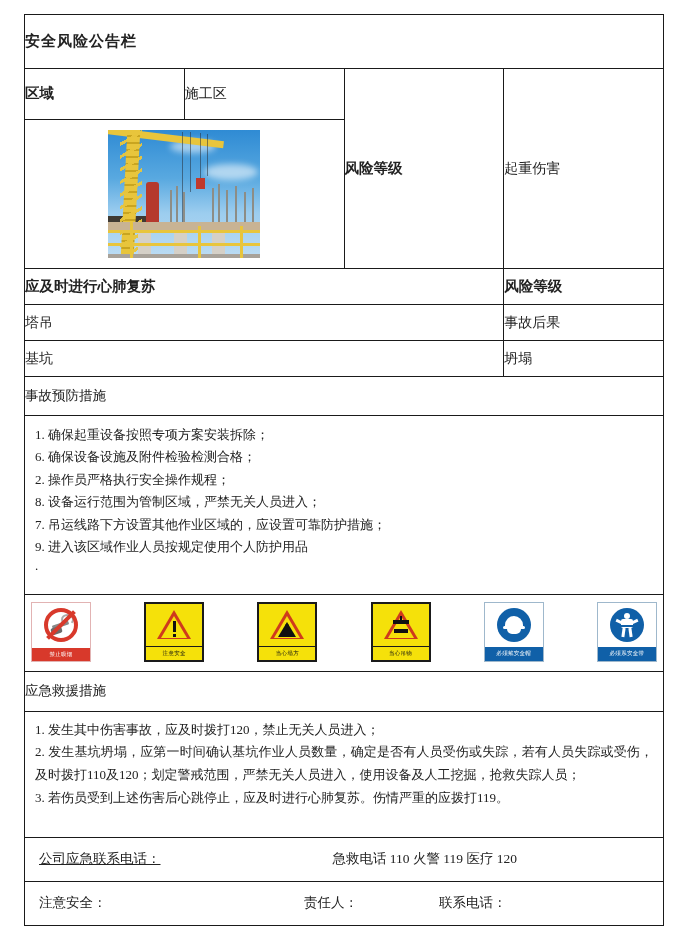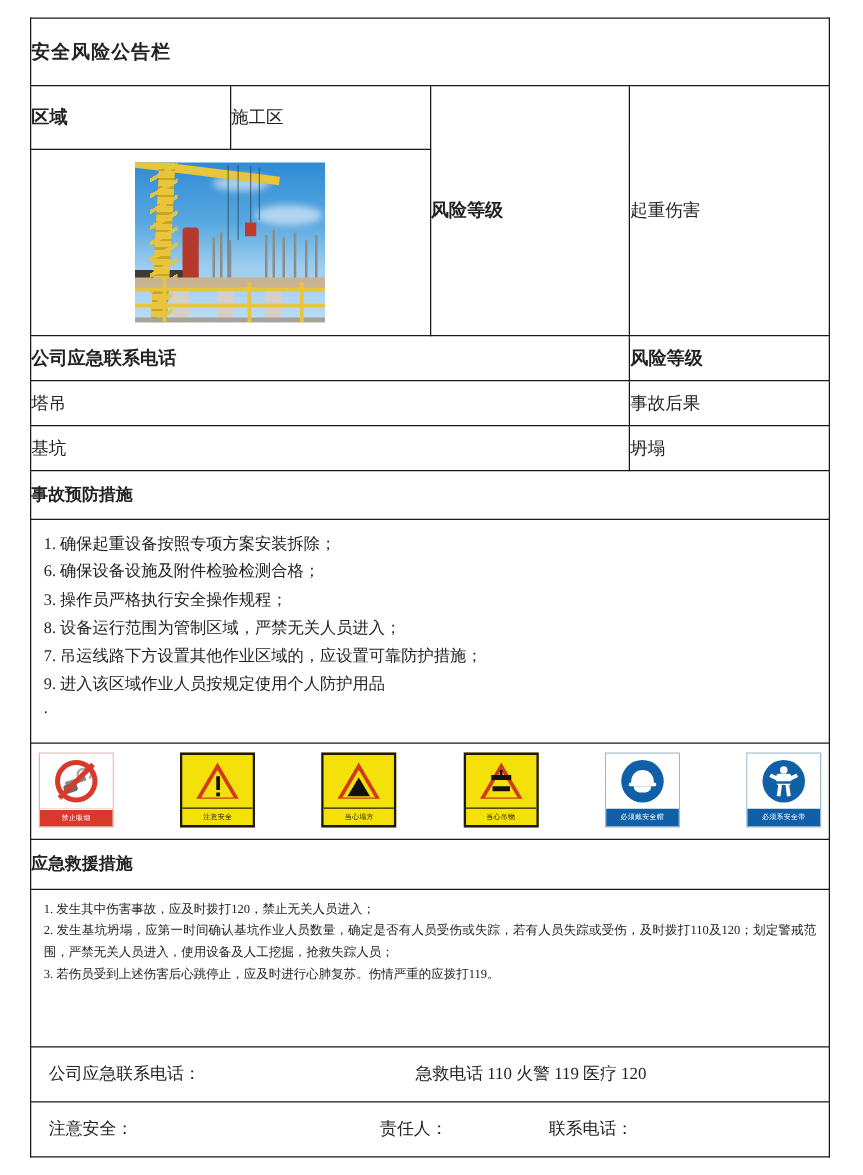--- a/index.html
+++ b/index.html
@@ -23,21 +23,21 @@
   }
   table.tbl td{
     border:1px solid #1a1a1a;
     vertical-align:middle;
     padding:0;
   }
   .ctr{text-align:left;}
   .t-title{font-size:15px;font-weight:bold;letter-spacing:1px;}
   .t-hdr{font-size:14.5px;font-weight:bold;}
   .t-cell{font-size:14px;}
-  .t-sub{font-size:13.5px;font-weight:bold;}
+  .t-sub{font-size:13.5px;font-weight:normal;}
 
   
   .photo-cell{padding:6px 0;}
   .photo{
     width:152px;height:128px;
     margin:0 auto;
     position:relative;
     overflow:hidden;
     background:linear-gradient(180deg,#2f8bd4 0%,#59a9e0 38%,#9ccdef 65%,#bcdcf3 100%);
   }
@@ -164,32 +164,32 @@
   .harness .torso{position:absolute;left:5px;top:6px;width:12px;height:9px;background:#fff;border-radius:2px;}
   .harness .belt{position:absolute;left:3px;top:12px;width:16px;height:2.5px;background:#1060a8;}
   .harness .legL{position:absolute;left:6px;top:15px;width:2.5px;height:9px;background:#fff;transform:rotate(8deg);}
   .harness .legR{position:absolute;left:13px;top:15px;width:2.5px;height:9px;background:#fff;transform:rotate(-8deg);}
   .harness .armL{position:absolute;left:0px;top:7px;width:6px;height:2.5px;background:#fff;transform:rotate(25deg);}
   .harness .armR{position:absolute;left:16px;top:7px;width:6px;height:2.5px;background:#fff;transform:rotate(-25deg);}
 
   
   .rescue{
     padding:7px 10px 7px 10px;
-    font-size:10px;
+    font-size:13px;
     line-height:1.75;
     text-align:justify;
   }
   .rescue div{text-indent:0;}
   .contact-row{
     font-size:13.5px;
     padding:0 14px;
     display:flex;
     align-items:center;
   }
-  .contact-row .lbl{flex:0 0 auto;}
+  .contact-row .lbl{flex:0 0 auto;text-decoration:underline;}
   .contact-row .val{margin-left:auto;margin-right:auto;padding-left:40px;}
   .resp-row{
     font-size:13.5px;
     padding:0 14px;
     display:flex;
     align-items:center;
   }
   .resp-row .c1{flex:0 0 265px;}
   .resp-row .c2{flex:0 0 135px;}
   .resp-row .c3{flex:0 0 auto;}
@@ -244,21 +244,21 @@
         <div class="ph-scaf" style="left:0;top:100px;width:152px;height:3px;"></div>
         <div class="ph-scaf" style="left:0;top:113px;width:152px;height:2.5px;"></div>
         <div class="ph-scaf" style="left:22px;top:92px;width:3px;height:36px;"></div>
         <div class="ph-scaf" style="left:90px;top:96px;width:2.5px;height:32px;"></div>
         <div class="ph-scaf" style="left:132px;top:96px;width:2.5px;height:32px;"></div>
       </div>
     </td>
   </tr>
 
   <tr>
-    <td class="ctr t-hdr" colspan="3" style="height:34px;">公司应急联系电话</td>
+    <td class="ctr t-hdr" colspan="3" style="height:34px;">应及时进行心肺复苏</td>
     <td class="ctr t-hdr">风险等级</td>
   </tr>
 
   <tr>
     <td class="ctr t-cell" colspan="3" style="height:34px;">塔吊</td>
     <td class="ctr t-cell">事故后果</td>
   </tr>
 
   <tr>
     <td class="ctr t-cell" colspan="3" style="height:34px;">基坑</td>
@@ -267,21 +267,21 @@
 
   <tr>
     <td class="ctr t-sub" colspan="4" style="height:37px;">事故预防措施</td>
   </tr>
 
   <tr>
     <td colspan="4" style="height:173px;vertical-align:top;">
       <div class="measures">
         <div>1. 确保起重设备按照专项方案安装拆除；</div>
         <div>6. 确保设备设施及附件检验检测合格；</div>
-        <div>3. 操作员严格执行安全操作规程；</div>
+        <div>2. 操作员严格执行安全操作规程；</div>
         <div>8. 设备运行范围为管制区域，严禁无关人员进入；</div>
         <div>7. 吊运线路下方设置其他作业区域的，应设置可靠防护措施；</div>
         <div>9. 进入该区域作业人员按规定使用个人防护用品</div>
         <div class="dot-line">.</div>
       </div>
     </td>
   </tr>
 
   <tr>
     <td colspan="4" style="height:74px;">

